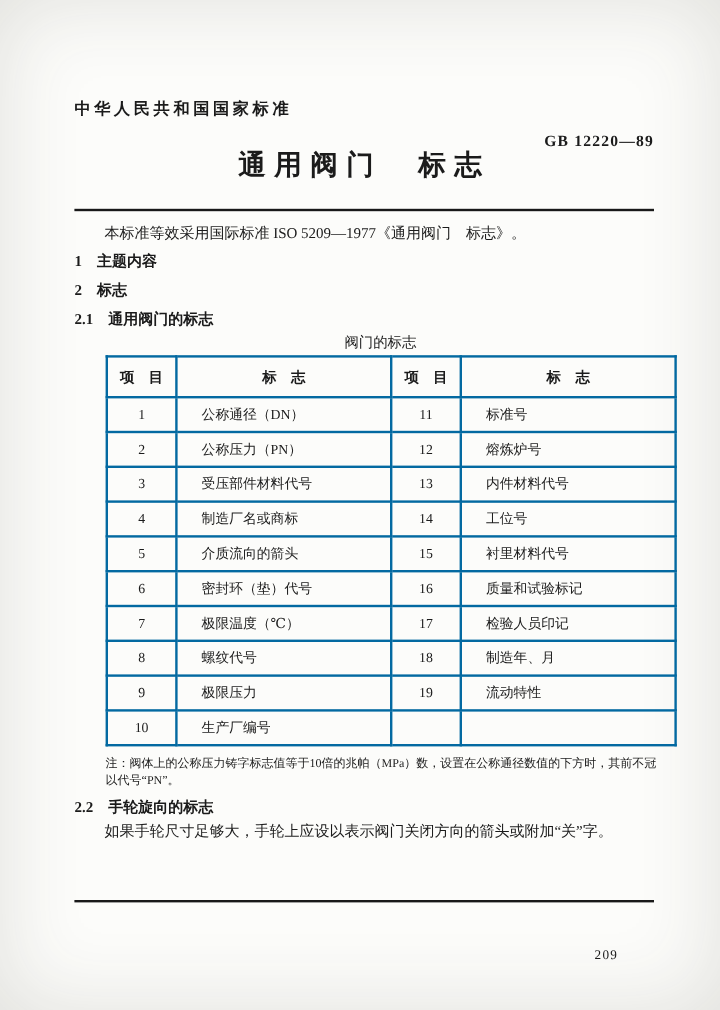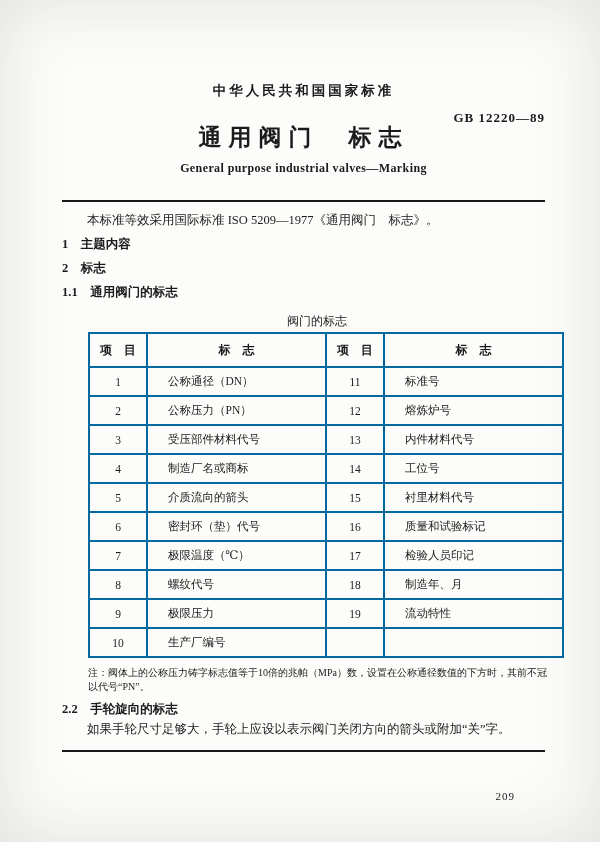--- a/index.html
+++ b/index.html
@@ -16,21 +16,20 @@
     box-shadow: inset 0 0 70px rgba(60, 55, 45, 0.14);
     overflow: hidden;
     font-family: "Liberation Serif", "DejaVu Serif", serif;
     color: #1b1b1b;
   }
   .content {
     padding: 82px 55px 0 62px;
   }
   
   .std-label {
-    text-align: center;
     font-size: 13.5px;
     letter-spacing: 3px;
     font-weight: bold;
   }
   .title-row {
     position: relative;
     margin-top: 10px;
     height: 40px;
   }
   .main-title {
@@ -67,21 +66,21 @@
     font-size: 12.5px;
     line-height: 17px;
     font-weight: normal;
   }
   .intro { margin-top: 10px; text-indent: 2em; }
   .section-heading { margin-top: 7px; font-weight: bold; }
   .section-heading .num { margin-right: 1em; }
   .section-body { margin-top: 3px; text-indent: 2em; }
   
   .table-caption {
-    margin: 12px 0 0 26px;
+    margin: 2px 0 0 26px;
     width: 458px;
     text-align: center;
     font-size: 12px;
     line-height: 17px;
   }
   table.marking-table {
     margin: 2px 0 0 26px;
     border-collapse: collapse;
     width: 458px;
     table-layout: fixed;
@@ -148,37 +147,36 @@
 
 <div class="page">
   <div class="content">
 
     <header>
       <div class="std-label">中华人民共和国国家标准</div>
       <div class="title-row">
         <h1 class="main-title">通用阀门　标志</h1>
         <div class="std-number">GB 12220—89</div>
       </div>
-      <div class="english-title">General purpose industrial valves—Marking</div>
     </header>
 
     <div class="rule rule-top"></div>
 
     <p class="intro">本标准等效采用国际标准 ISO 5209—1977《通用阀门　标志》。</p>
 
     <h2 class="section-heading">
       <span class="num">1</span><span>主题内容</span>
     </h2>
 
     <h2 class="section-heading">
       <span class="num">2</span><span>标志</span>
     </h2>
 
     <h3 class="section-heading">
-      <span class="num">1.1</span><span>通用阀门的标志</span>
+      <span class="num">2.1</span><span>通用阀门的标志</span>
     </h3>
 
     <div class="table-caption">阀门的标志</div>
 
     <table class="marking-table">
       <thead>
         <tr>
           <th class="col-num">项　目</th>
           <th class="col-mark">标　志</th>
           <th class="col-num">项　目</th>

